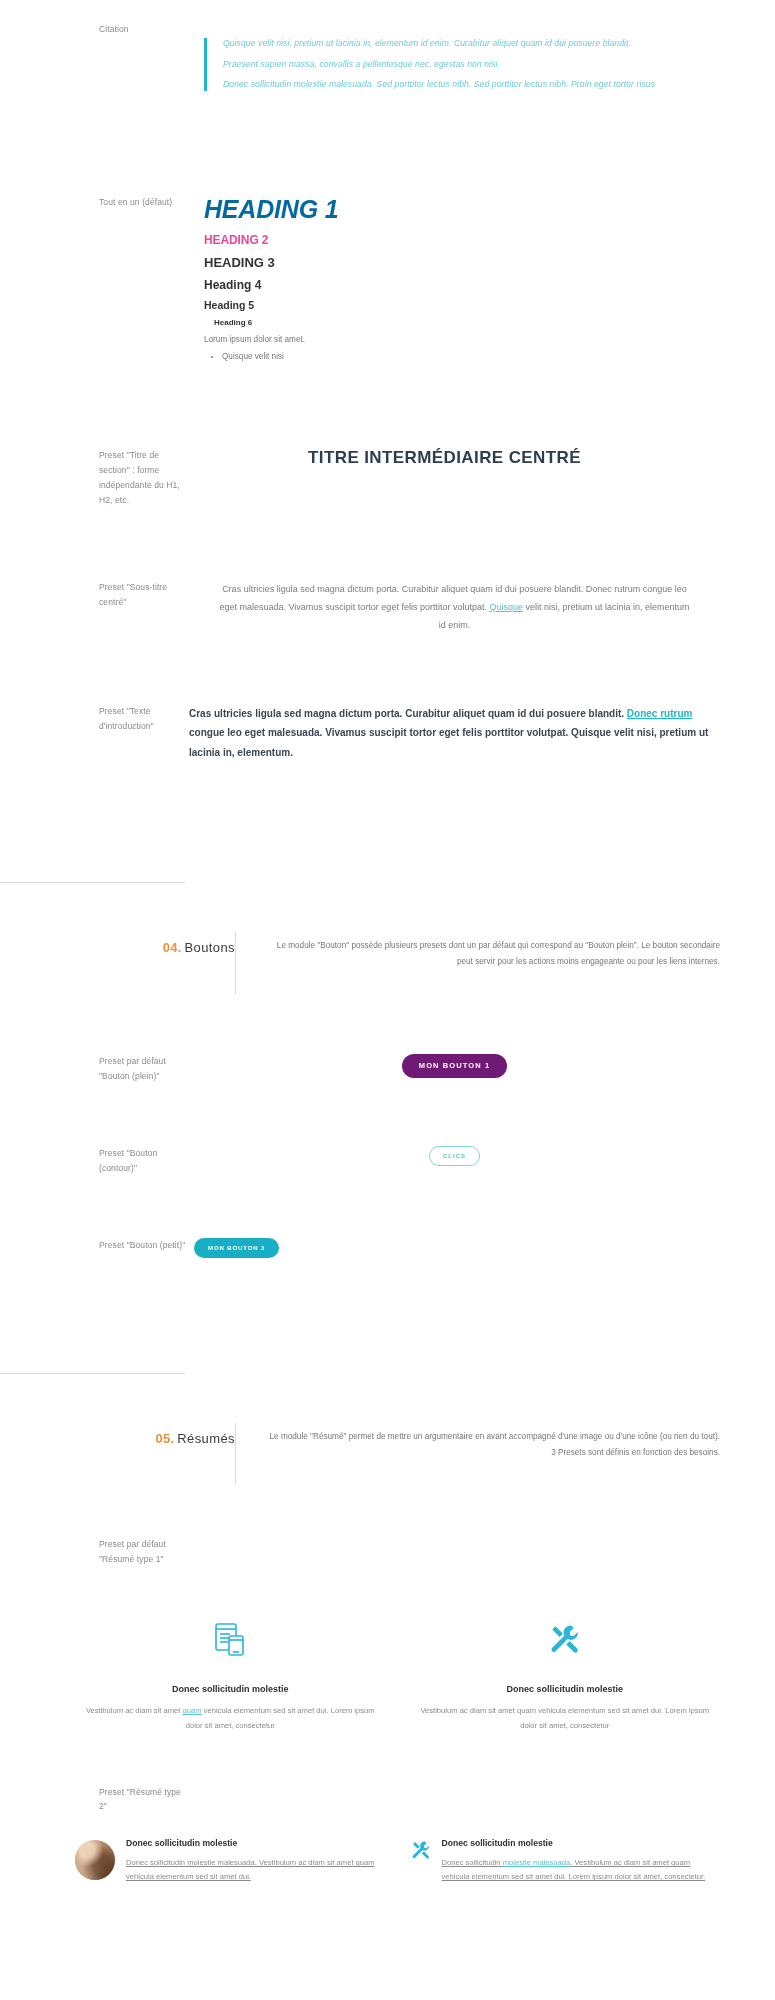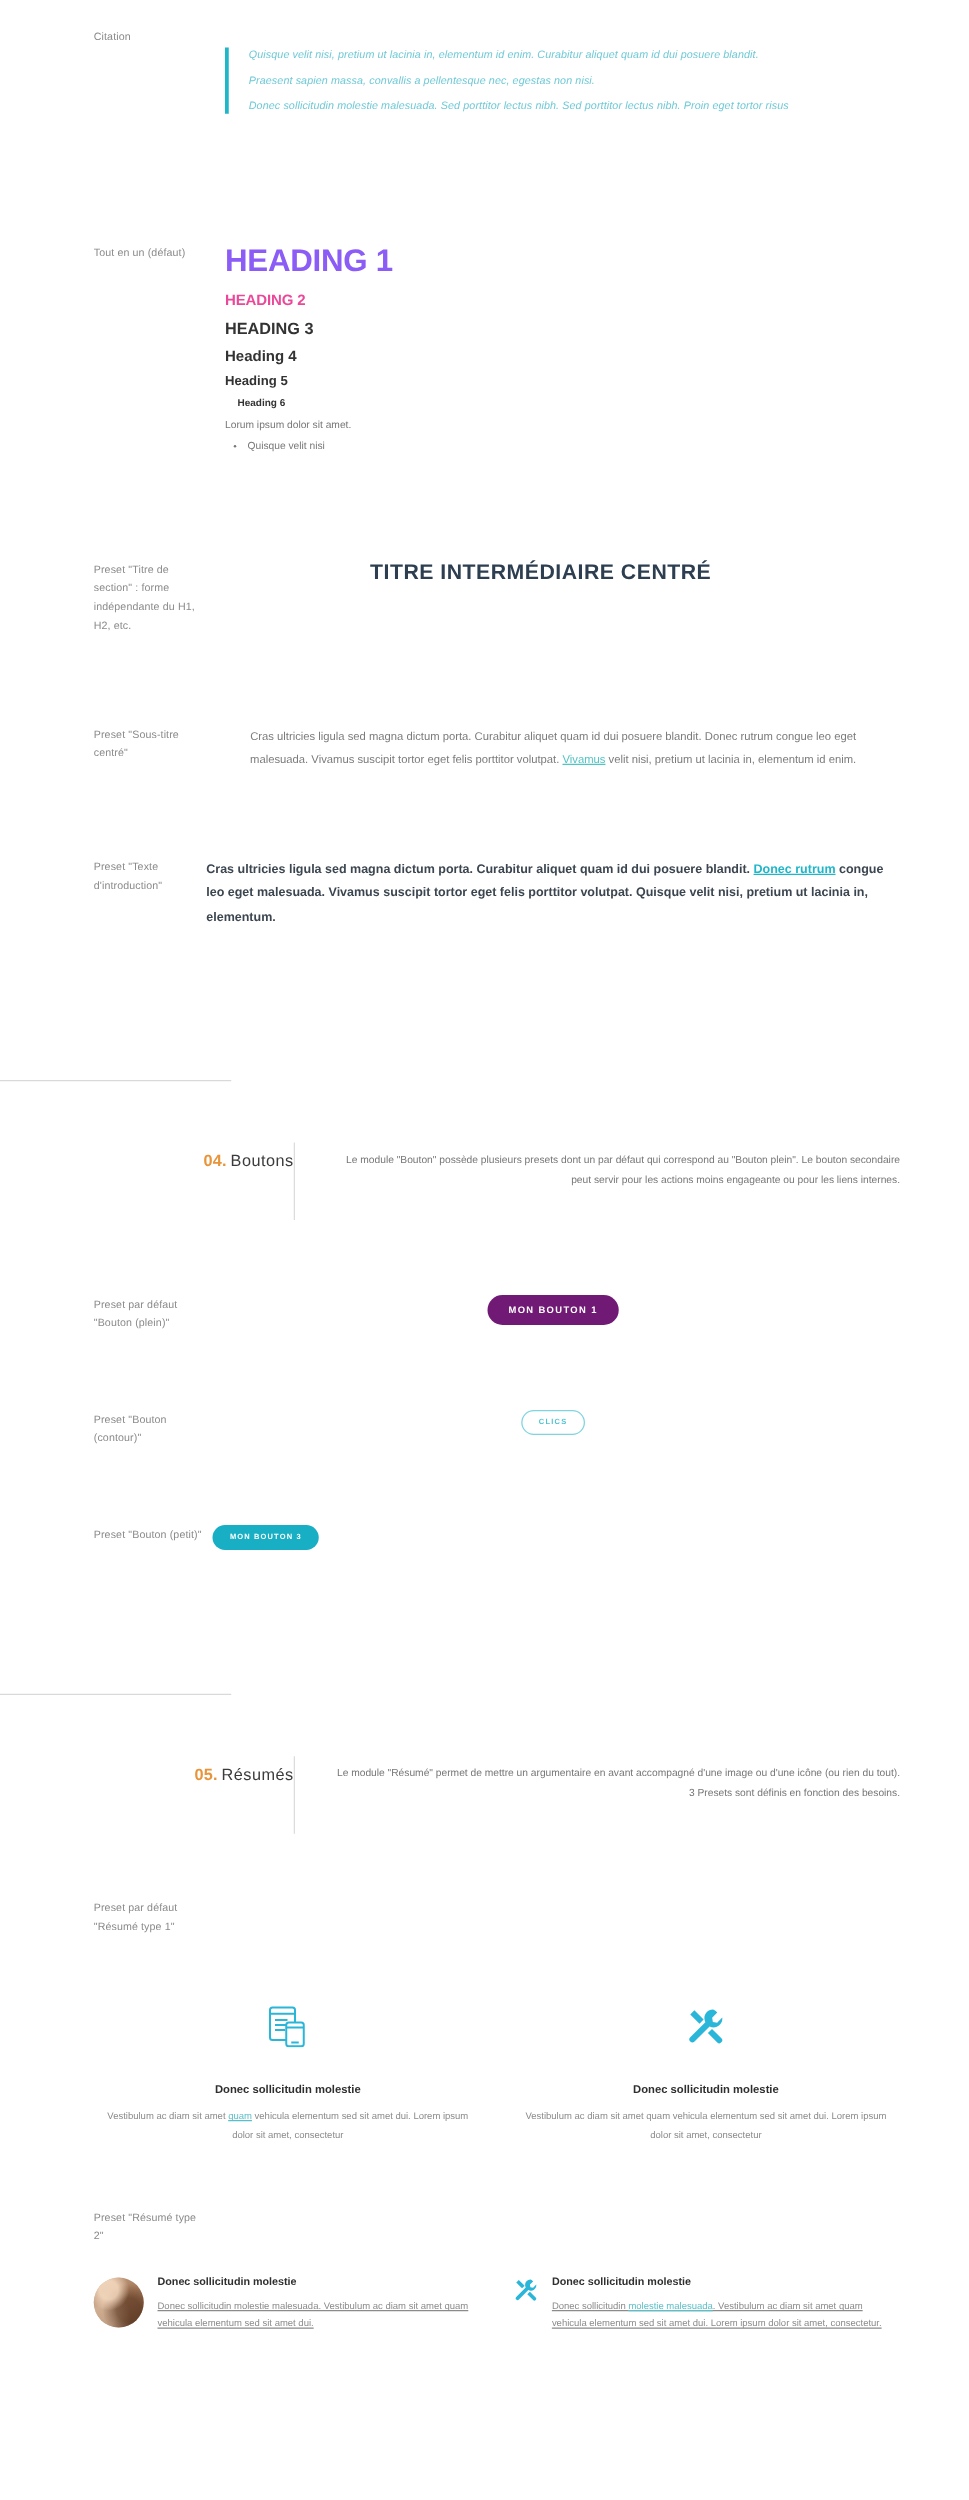--- a/index.html
+++ b/index.html
@@ -14,20 +14,21 @@
     color: #4a4a4a;
     -webkit-font-smoothing: antialiased;
   }
   .page { width: 775px; position: relative; }
 
   
   .row {
     display: flex;
     align-items: flex-start;
     padding: 0 0 0 0;
+    margin-left: 24px;
   }
   .col-label {
     width: 165px;
     flex: 0 0 165px;
     padding-left: 75px;
     font-size: 8.5px;
     line-height: 1.75;
     color: #8a8a8a;
     letter-spacing: .1px;
   }
@@ -46,21 +47,21 @@
     font-size: 8.6px;
     line-height: 1.35;
     color: #6fc9d6;
     letter-spacing: .08px;
   }
   .blockquote p:last-child { margin-bottom: 0; }
 
   
   .sec-headings { padding-top: 88px; }
   .headings-wrap { padding-left: 15px; }
-  .h1d { font-size: 25px; font-weight: 700; color: #8b5cf6; margin: 0 0 9px; letter-spacing: -.2px; }
+  .h1d { font-size: 25px; font-weight: 700; color: #0369a1; margin: 0 0 9px; letter-spacing: -.2px; font-style: italic; }
   .h2d { font-size: 12px; font-weight: 700; color: #ec4899; margin: 0 0 8px; letter-spacing: -.1px; }
   .h3d { font-size: 13px; font-weight: 700; color: #333; margin: 0 0 8px; }
   .h4d { font-size: 12px; font-weight: 700; color: #333; margin: 0 0 7px; }
   .h5d { font-size: 10.5px; font-weight: 700; color: #333; margin: 0 0 7px; }
   .h6d { font-size: 8px; font-weight: 700; color: #333; margin: 0 0 7px; padding-left: 10px; }
   .pdemo { font-size: 8.2px; color: #787878; margin: 0 0 4px; line-height: 1.5; }
   .uldemo { margin: 0; padding-left: 18px; }
   .uldemo li { font-size: 8.2px; color: #787878; line-height: 1.6; }
   .uldemo li::marker { color: #787878; }
 
@@ -307,21 +308,21 @@
   <section class="row sec-sectitle">
     <div class="col-label">Preset "Titre de section" : forme indépendante du H1, H2, etc.</div>
     <div class="col-content">
       <h2 class="section-title">TITRE INTERMÉDIAIRE CENTRÉ</h2>
     </div>
   </section>
 
   <section class="row sec-subtitle">
     <div class="col-label">Preset "Sous-titre centré"</div>
     <div class="col-content">
-      <p class="sub-centered"><span>Cras ultricies ligula sed magna dictum porta. Curabitur aliquet quam id dui posuere blandit. Donec rutrum congue leo eget malesuada. Vivamus suscipit tortor eget felis porttitor volutpat. </span><a href="#">Vivamus</a><span> velit nisi, pretium ut lacinia in, elementum id enim.</span></p>
+      <p class="sub-centered"><span>Cras ultricies ligula sed magna dictum porta. Curabitur aliquet quam id dui posuere blandit. Donec rutrum congue leo eget malesuada. Vivamus suscipit tortor eget felis porttitor volutpat. </span><a href="#">Quisque</a><span> velit nisi, pretium ut lacinia in, elementum id enim.</span></p>
     </div>
   </section>
 
   <section class="row sec-intro">
     <div class="col-label">Preset "Texte d'introduction"</div>
     <div class="col-content">
       <p class="intro-text"><span>Cras ultricies ligula sed magna dictum porta. Curabitur aliquet quam id dui posuere blandit. </span><a href="#">Donec rutrum</a><span> congue leo eget malesuada. Vivamus suscipit tortor eget felis porttitor volutpat. Quisque velit nisi, pretium ut lacinia in, elementum.</span></p>
     </div>
   </section>
 

